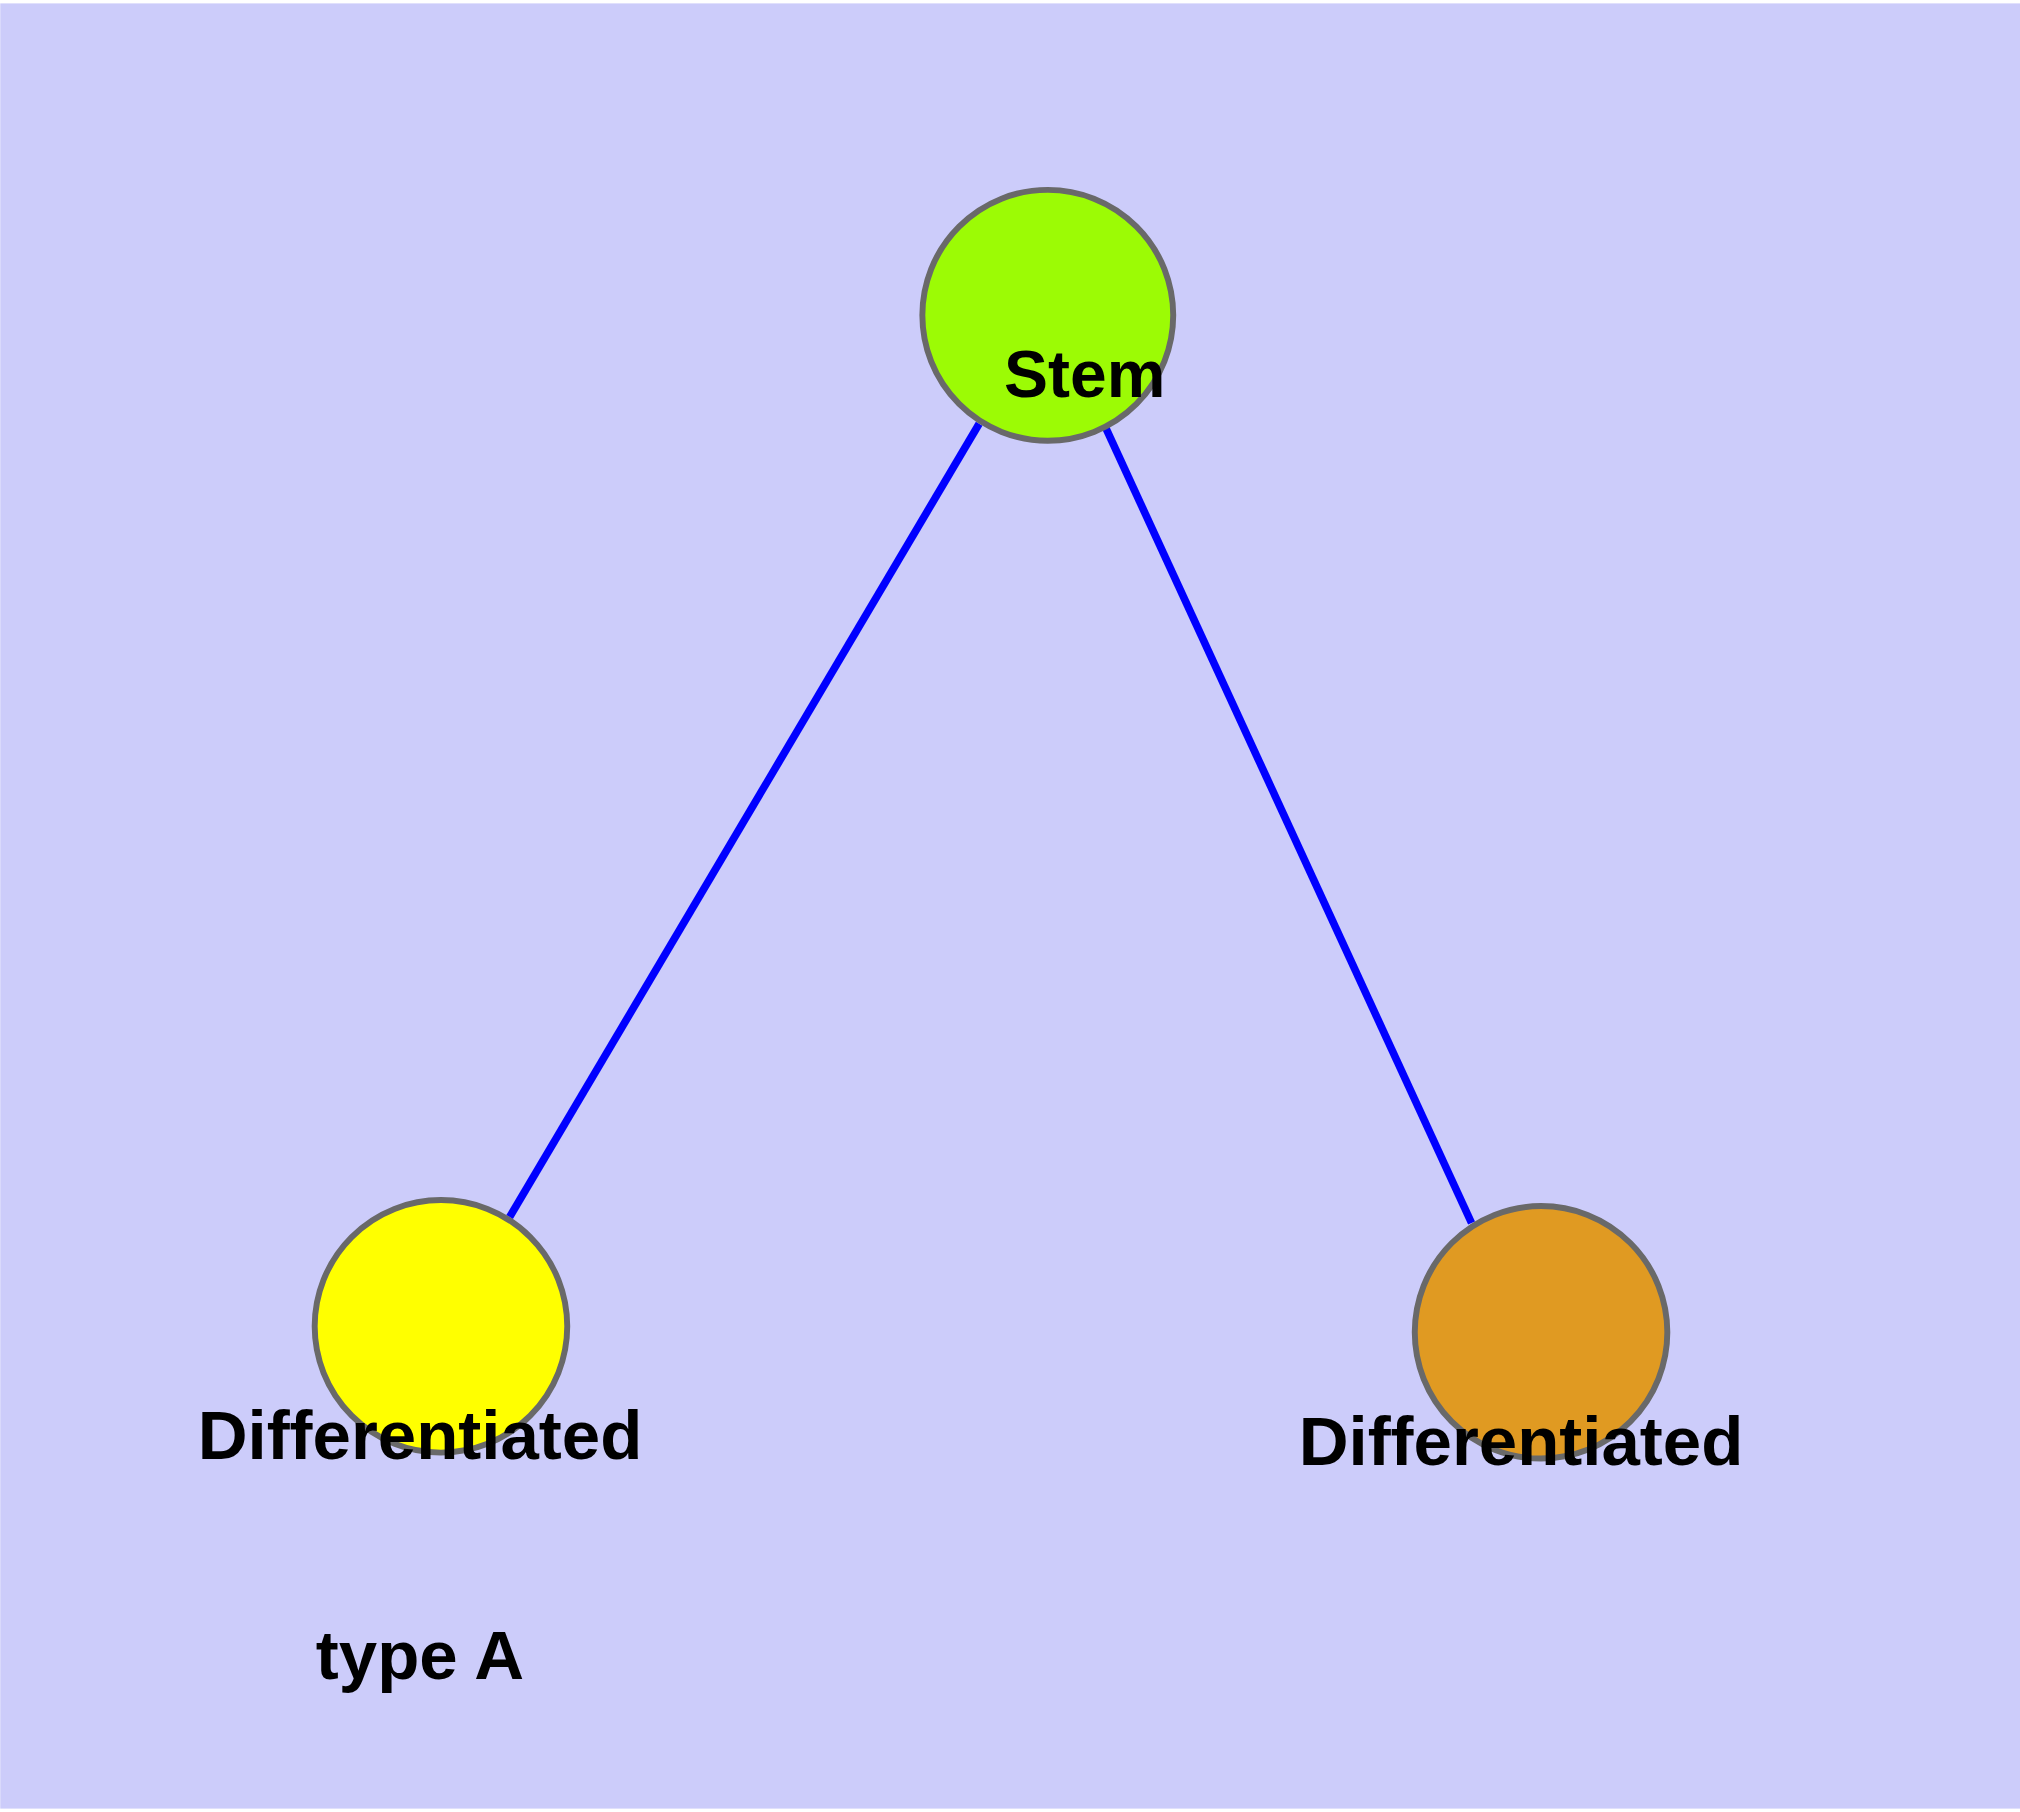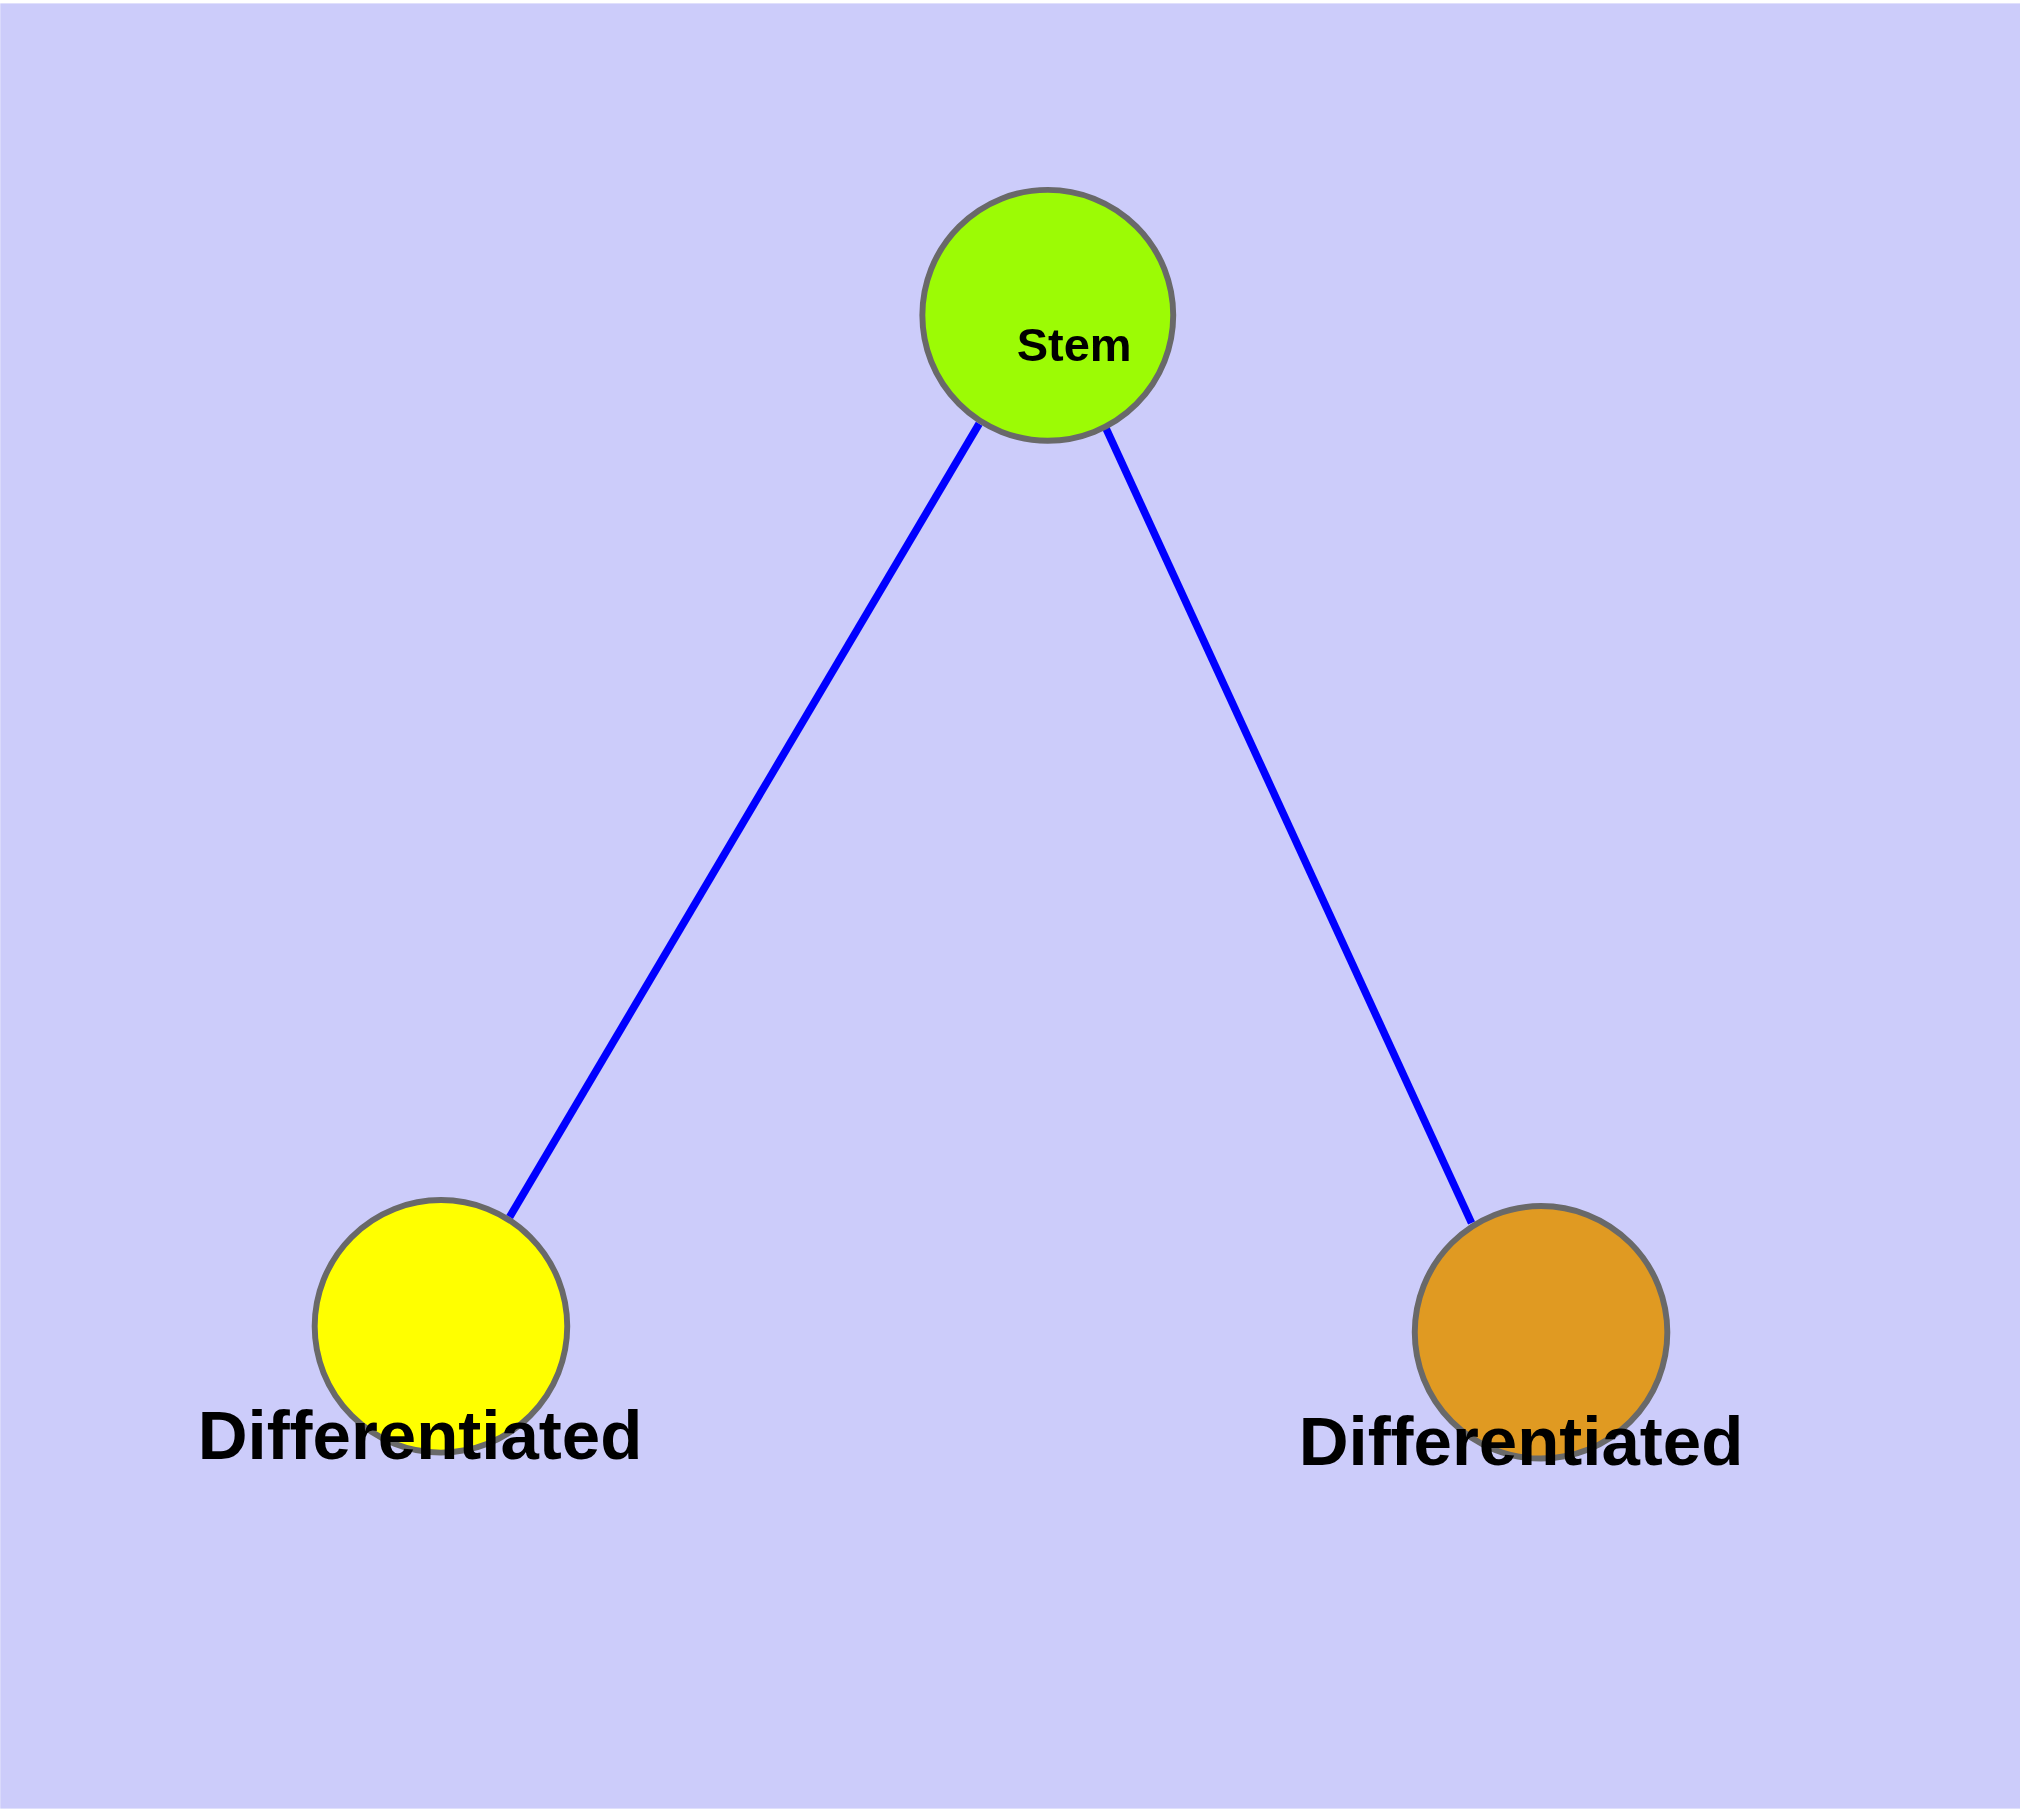--- a/index.html
+++ b/index.html
@@ -34,21 +34,21 @@
     font-weight: bold;
     color: #000000;
     white-space: pre;
     line-height: 1.06;
     pointer-events: none;
   }
   #label-stem {
     left: 709px;
     top: 270px;
     width: 678px;
-    font-size: 47px;
+    font-size: 66px;
   }
   #label-type-a {
     left: 81px;
     top: 1253px;
     width: 678px;
     font-size: 69px;
   }
   #label-type-b {
     left: 1182px;
     top: 1259px;
@@ -76,20 +76,21 @@
       <circle cx="1818" cy="1572" r="149" fill="#E09A22" stroke="#696969" stroke-width="7"></circle>
     </g>
   </svg>
 
   <div class="node-label" id="label-stem">
     <span>Stem</span>
   </div>
 
   <div class="node-label" id="label-type-a">
     <div>Differentiated</div>
+    <div>type A</div>
   </div>
 
   <div class="node-label" id="label-type-b">
     <div>Differentiated</div>
   </div>
 
 </div>
 
 
 </body></html>

